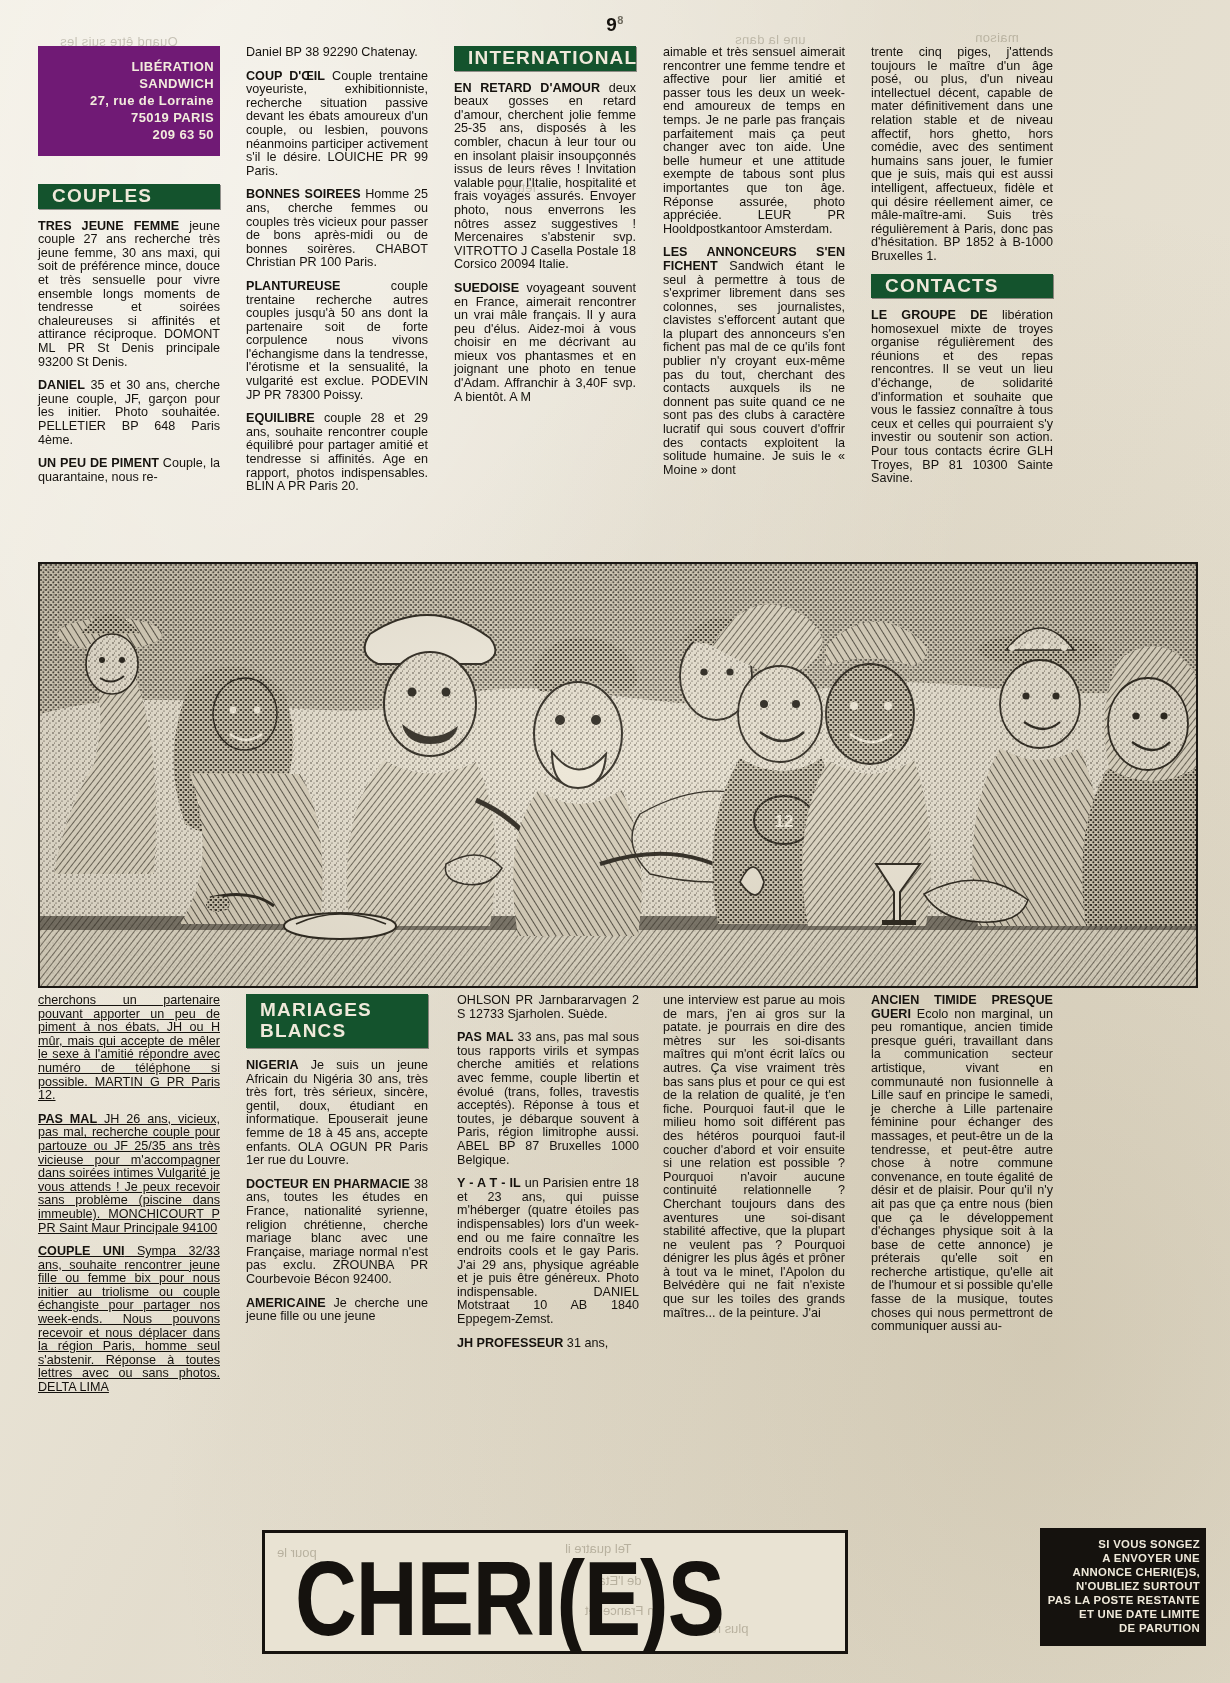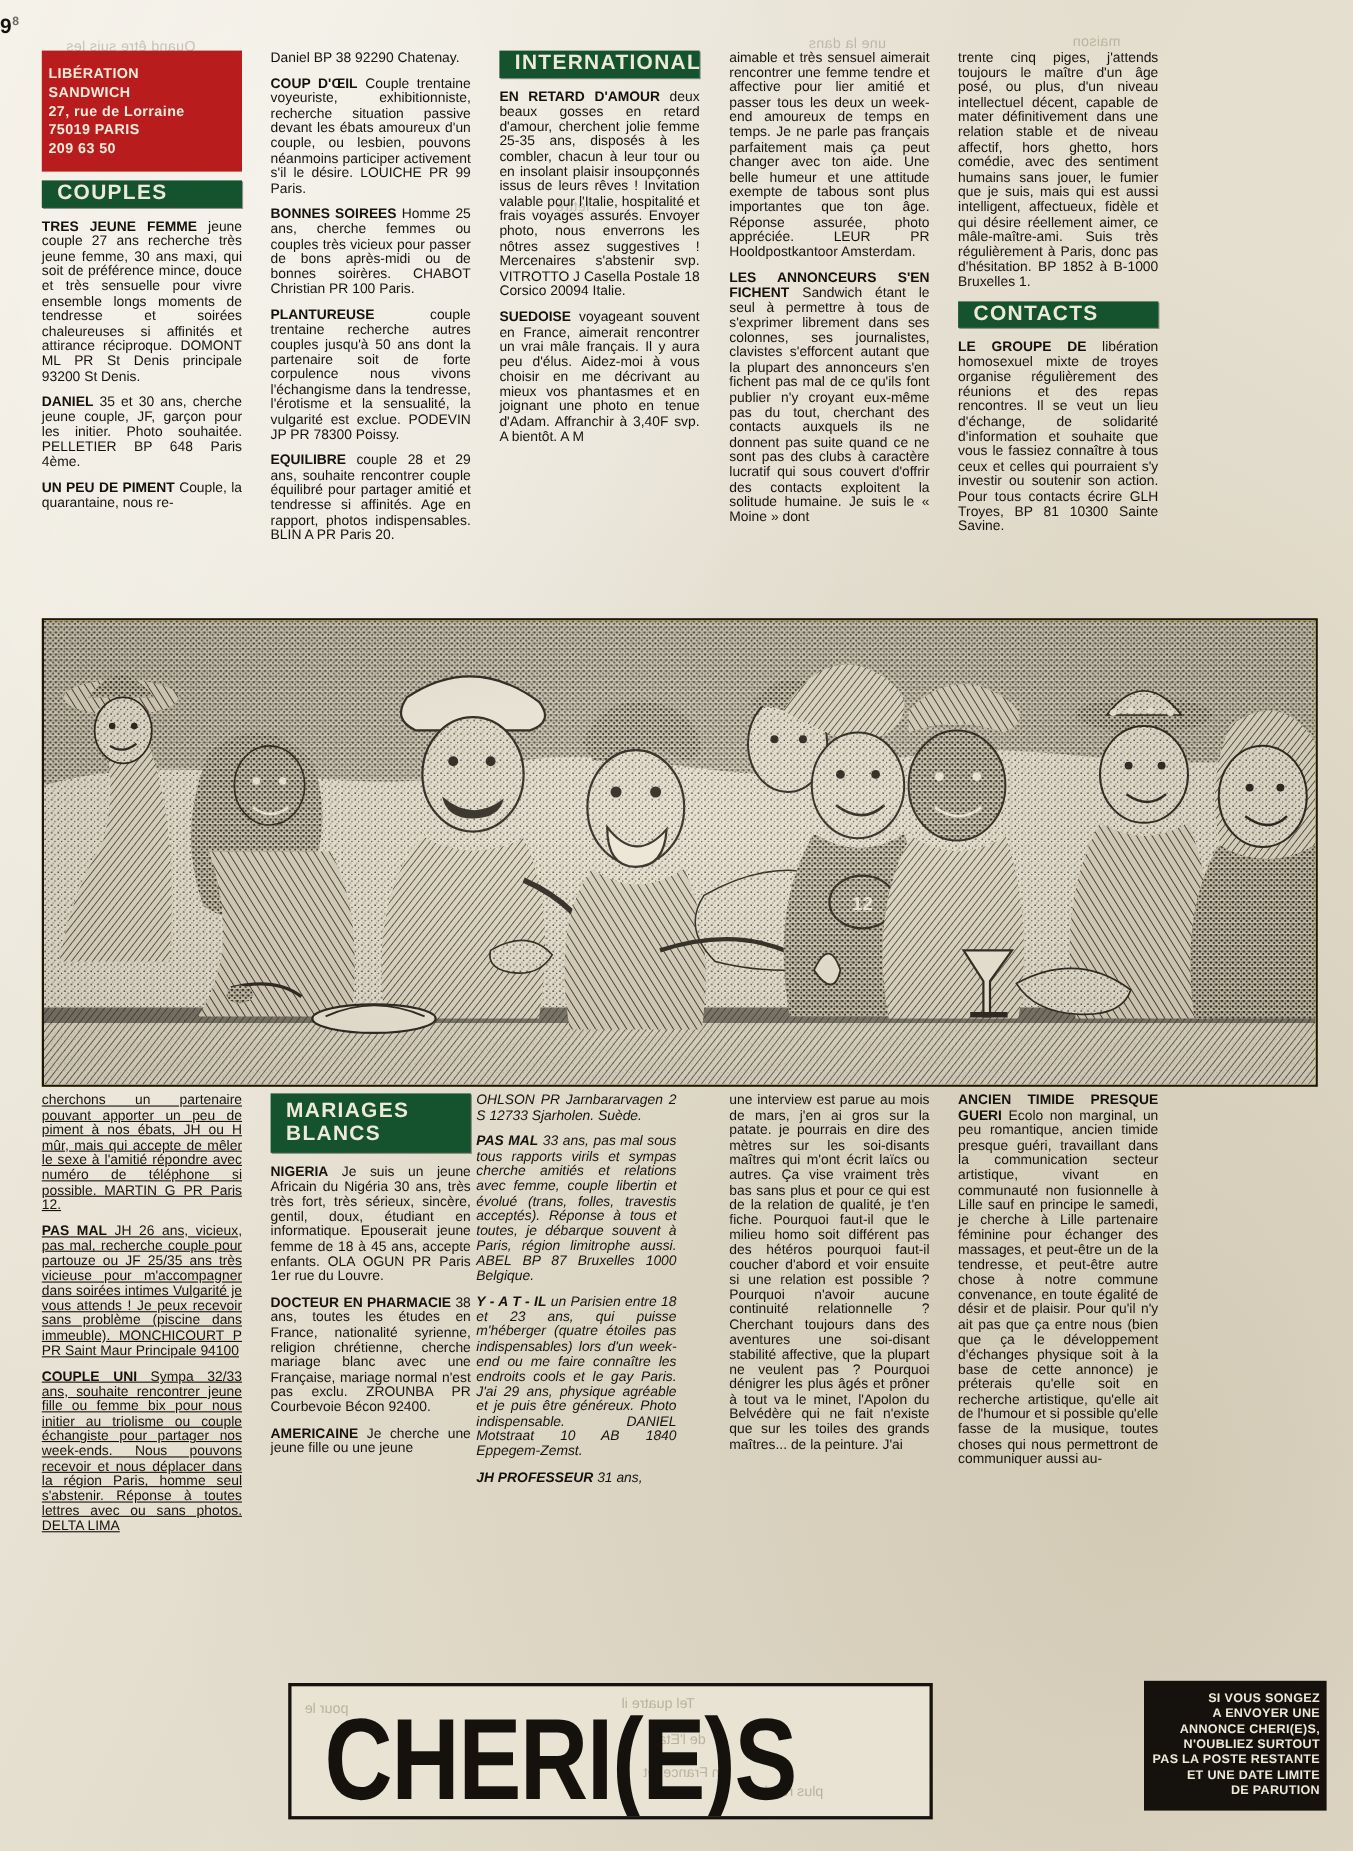--- a/index.html
+++ b/index.html
@@ -21,20 +21,21 @@
     pointer-events:none;
     z-index:0;
   }
   .page{
     position:absolute; inset:0;
     z-index:1;
   }
   .page-number{
     position:absolute;
     top:14px; left:0; width:100%;
+    text-align:center;
     font-weight:bold; font-size:19px;
     letter-spacing:0.5px;
   }
   .page-number .ghost{
     font-size:11px; color:#6e6a5e; vertical-align:super;
   }
 
   
   .ghost-text{
     position:absolute;
@@ -82,28 +83,28 @@
     letter-spacing:1.2px;
     padding:5px 10px 6px 14px;
     margin:0 0 11px 0;
     display:block;
     box-shadow:1px 1px 0 rgba(0,0,0,0.4);
   }
   .banner.two{ line-height:21px; padding-bottom:7px;}
 
   
   .ad-box{
-    background:#b91c1c;
+    background:#701a75;
     color:#f2ecdd;
-    text-align:left;
+    text-align:right;
     font-weight:bold;
     font-size:13px;
     line-height:17px;
     padding:12px 6px 13px 6px;
-    margin-bottom:8px;
+    margin-bottom:28px;
     letter-spacing:0.4px;
   }
   .ad-box .ln{ display:block; }
 
   
   .illus{
     position:absolute;
     left:38px; top:562px;
     width:1156px; height:422px;
     border:2px solid #1a1713;
@@ -120,21 +121,21 @@
   }
   .lcol{
     position:absolute; top:0;
     font-size:12.6px;
     line-height:13.6px;
     text-align:justify;
     -webkit-hyphens:auto; hyphens:auto;
   }
   .lA{ left:0;   width:182px;text-decoration:underline; }
   .lB{ left:208px; width:182px; }
-  .lC{ left:395px; width:182px;font-style:italic; }
+  .lC{ left:419px; width:182px; }
   .lD{ left:625px; width:182px; }
   .lE{ left:833px; width:182px; }
 
   
   .cheries{
     position:absolute;
     left:262px; top:1530px;
     width:580px; height:118px;
     background:#e9e3d3;
     border:3px solid #16130f;

